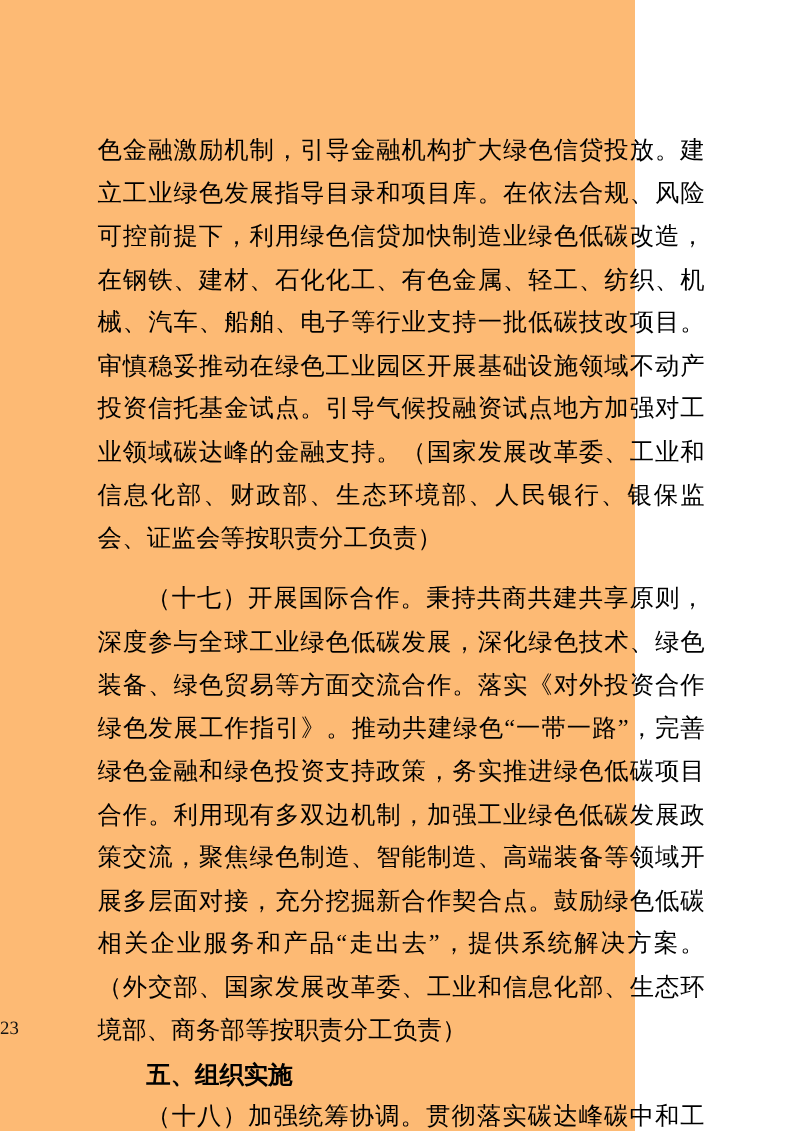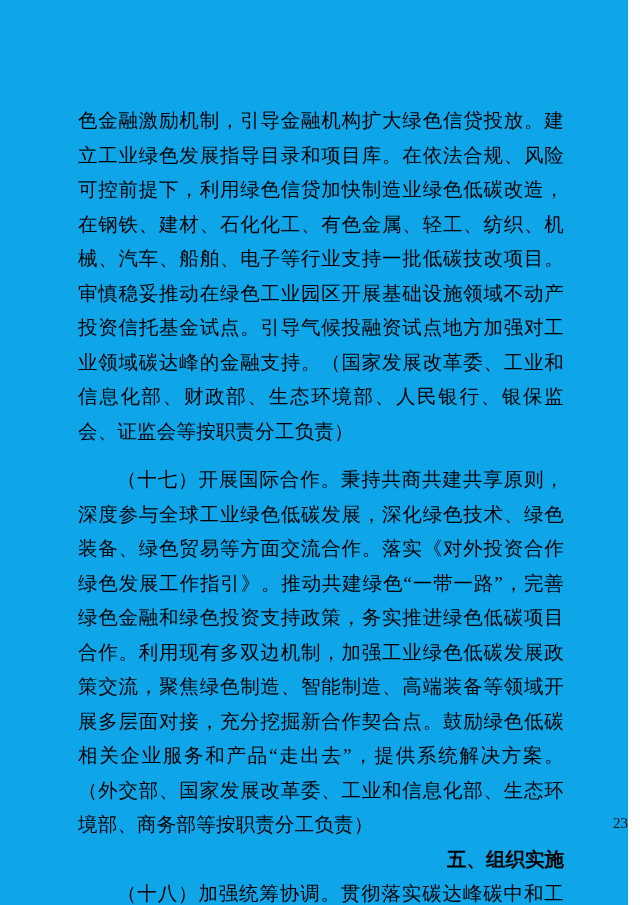--- a/index.html
+++ b/index.html
@@ -9,23 +9,23 @@
   body {
     width: 640px;
     height: 905px;
     background: #ffffff;
     font-family: "Liberation Serif", "DejaVu Serif", serif;
     color: #000000;
     overflow: hidden;
   }
   .page {
     position: relative;
-    width: 628px;
+    width: 508px;
     height: 905px;
-    background: #0ea5e9;
+    background: #fdba74;
     box-sizing: border-box;
   }
   .content {
     position: absolute;
     left: 78px;
     top: 104px;
     width: 486px;
   }
   .para {
     font-size: 19.5px;
@@ -42,28 +42,27 @@
   .indent {
     text-indent: 39px;
   }
   .heading {
     font-size: 19.5px;
     line-height: 34.5px;
     font-family: "DejaVu Sans", "Liberation Sans", sans-serif;
     font-weight: bold;
     text-indent: 39px;
     margin: 0;
-    text-align: right;
   }
   .pagenum {
     position: absolute;
     left: 0;
     right: 0;
     top: 815px;
-    text-align: right;
+    text-align: left;
     font-size: 15px;
     font-family: "Liberation Serif", serif;
     color: #111;
   }
 </style>
 </head>
 <body>
 
 <div class="page">
   <div class="content">

